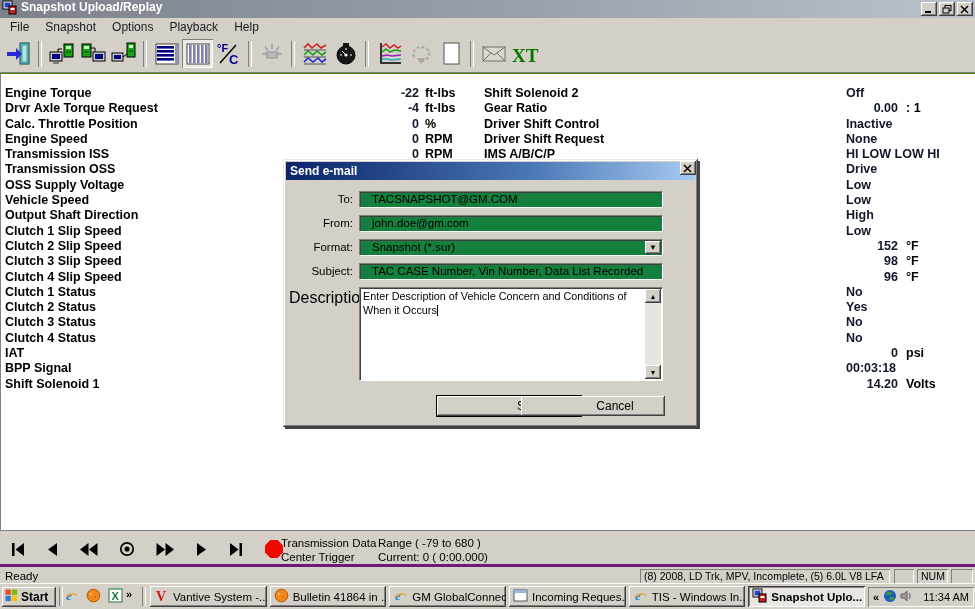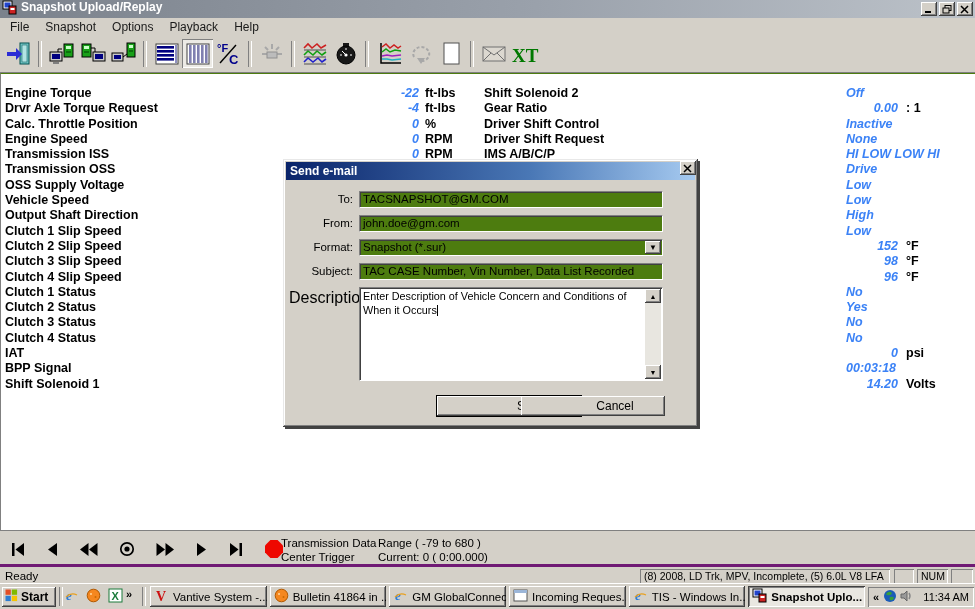--- a/index.html
+++ b/index.html
@@ -27,43 +27,43 @@
   .tbtn.pressed{background:#eceae5;box-shadow:inset 1px 1px 0 #808080,inset -1px -1px 0 #fff;}
   .tsep{width:2px;height:26px;margin:0 4px;border-left:1px solid #808080;border-right:1px solid #fff;}
 
   
   .dataarea{position:absolute;top:73px;left:0;right:0;height:457px;background:#fff;
     border-top:1px solid #4d7c0f;border-left:1px solid #808080;}
   #left-col{position:absolute;left:0;top:12px;width:478px;}
   #right-col{position:absolute;left:479px;top:12px;width:495px;}
   .drow{position:relative;height:15.3px;font-weight:bold;font-size:12.5px;line-height:15.3px;white-space:nowrap;}
   .dlbl{position:absolute;left:4px;color:#000;}
-  .dval{position:absolute;color:#3b82f6;font-style:italic;}
+  .dval{position:absolute;color:#0f172a;}
   .dunit{position:absolute;color:#000;}
   #left-col .num{left:334px;width:84px;text-align:right;}
   #left-col .txt{left:340px;}
   #left-col .dunit{left:424px;}
   #right-col .num{left:344px;width:74px;text-align:right;}
   #right-col .txt{left:366px;text-align:right;}
   #right-col .dunit{left:426px;}
 
   
   .dialog{position:absolute;left:282px;top:85px;width:415px;height:268px;background:#d4d0c8;z-index:5;
     box-shadow:inset -1px -1px 0 #404040,inset 1px 1px 0 #e8e8e8,inset -2px -2px 0 #808080,inset 2px 2px 0 #fff,
       2px 2px 0 rgba(20,20,20,.8);}
   .dtitle{position:absolute;left:3px;top:3px;right:3px;height:18px;
     background:linear-gradient(90deg,#0a246a,#4a78b6 60%,#a6caf0);
     color:#fff;font-weight:bold;font-size:12px;display:flex;align-items:center;padding-left:4px;}
   .dclose{position:absolute;right:2px;top:2px;width:16px;height:14px;background:#d4d0c8;
     display:flex;align-items:center;justify-content:center;
     box-shadow:inset -1px -1px 0 #404040,inset 1px 1px 0 #fff,inset -2px -2px 0 #808080;}
   .dfield{position:absolute;left:0;width:100%;}
   .dfield .flabel{position:absolute;left:6px;width:64px;text-align:right;font-size:11.5px;line-height:17px;color:#000;}
-  .dinput{position:absolute;left:76px;width:304px;height:17px;background:#4d7c0f;font-size:11.5px;line-height:15px;
-    padding:0 3px;box-sizing:border-box;border:1px solid;border-color:#808080 #fff #fff #808080;
+  .dinput{position:absolute;left:76px;width:304px;height:17px;background:#15803d;font-size:11.5px;line-height:15px;
+    padding:0 12px;box-sizing:border-box;border:1px solid;border-color:#808080 #fff #fff #808080;
     box-shadow:inset 1px 1px 0 #404040;white-space:nowrap;overflow:hidden;}
   .combo-arrow{position:absolute;right:1px;top:1px;width:16px;height:13px;background:#d4d0c8;
     display:flex;align-items:center;justify-content:center;font-size:8px;
     box-shadow:inset -1px -1px 0 #404040,inset 1px 1px 0 #fff,inset -2px -2px 0 #808080;}
   .dtextarea{position:absolute;left:76px;top:128px;width:304px;height:94px;background:#fff;
     border:1px solid;border-color:#808080 #fff #fff #808080;box-shadow:inset 1px 1px 0 #404040;box-sizing:border-box;padding-left:20px;}
   .dtext{position:absolute;left:3px;top:2px;right:19px;font-size:10.8px;line-height:13.5px;}
   .caret{display:inline-block;width:1px;height:11px;background:#000;vertical-align:-2px;}
   .vscroll{position:absolute;right:1px;top:1px;bottom:1px;width:16px;background:#e8e6e0;}
   .sarrow{position:absolute;left:0;width:16px;height:14px;background:#d4d0c8;font-size:7px;

